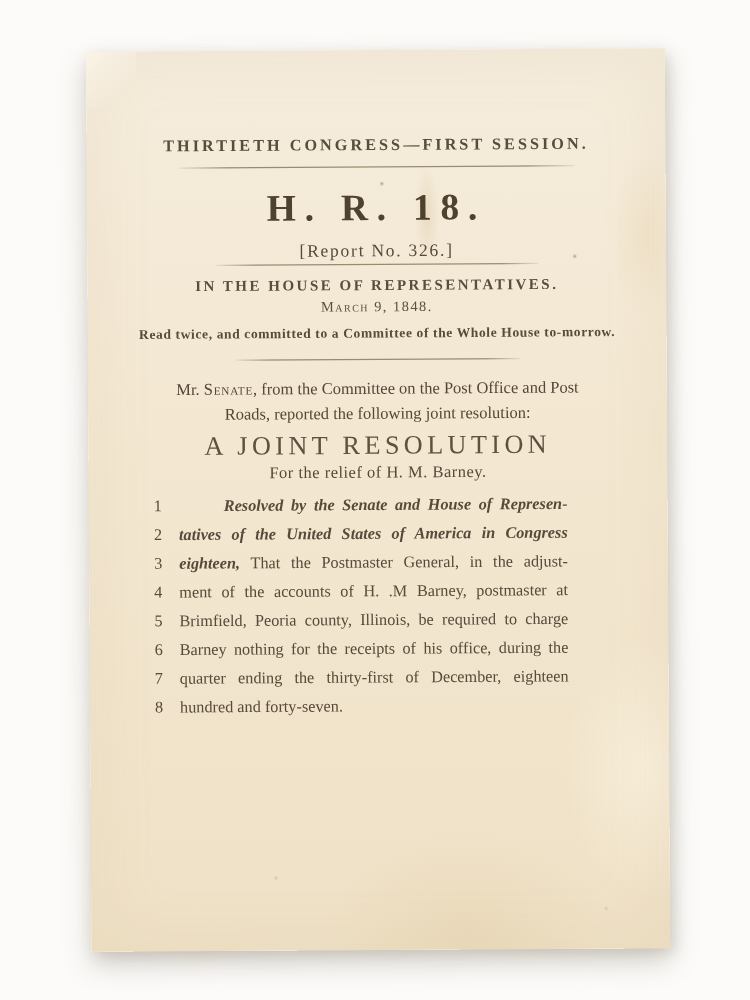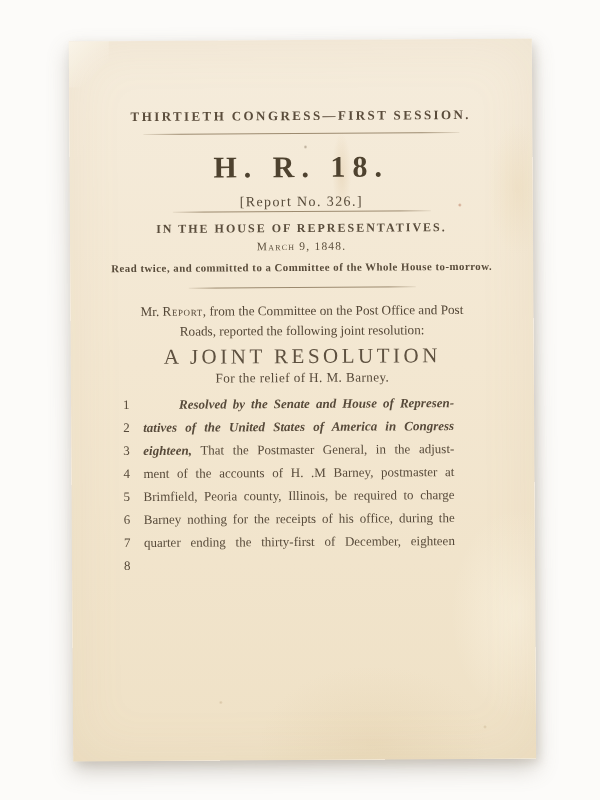--- a/index.html
+++ b/index.html
@@ -67,21 +67,21 @@
 
     <div class="center billno">H. R. 18.</div>
     <div class="center report">[Report No. 326.]</div>
     <div class="rule rule2"></div>
 
     <div class="center chamber">IN THE HOUSE OF REPRESENTATIVES.</div>
     <div class="center date">March 9, 1848.</div>
     <div class="center action">Read twice, and committed to a Committee of the Whole House to-morrow.</div>
     <div class="rule rule3"></div>
 
-    <div class="center sponsor1"><span>Mr. </span><span class="smallcaps">Report</span><span>, from the Committee on the Post Office and Post</span></div>
+    <div class="center sponsor1"><span>Mr. </span><span class="smallcaps">Senate</span><span>, from the Committee on the Post Office and Post</span></div>
     <div class="center sponsor2">Roads, reported the following joint resolution:</div>
 
     <div class="center restitle">A JOINT RESOLUTION</div>
     <div class="center subtitle">For the relief of H. M. Barney.</div>
 
     <div class="body">
       <div class="bline">
         <span class="num">1</span>
         <span class="txt"><span class="it">Resolved by the Senate and House of Represen-</span><span></span></span>
       </div>
@@ -104,18 +104,18 @@
       <div class="bline">
         <span class="num">6</span>
         <span class="txt"><span class="it"></span><span>Barney nothing for the receipts of his office, during the</span></span>
       </div>
       <div class="bline">
         <span class="num">7</span>
         <span class="txt"><span class="it"></span><span>quarter ending the thirty-first of December, eighteen</span></span>
       </div>
       <div class="bline">
         <span class="num">8</span>
-        <span class="txt"><span class="it"></span></span>
+        <span class="txt"><span class="it"></span><span>hundred and forty-seven.</span></span>
       </div>
     </div>
 
   </div>
 </div>
 
 </body></html>

